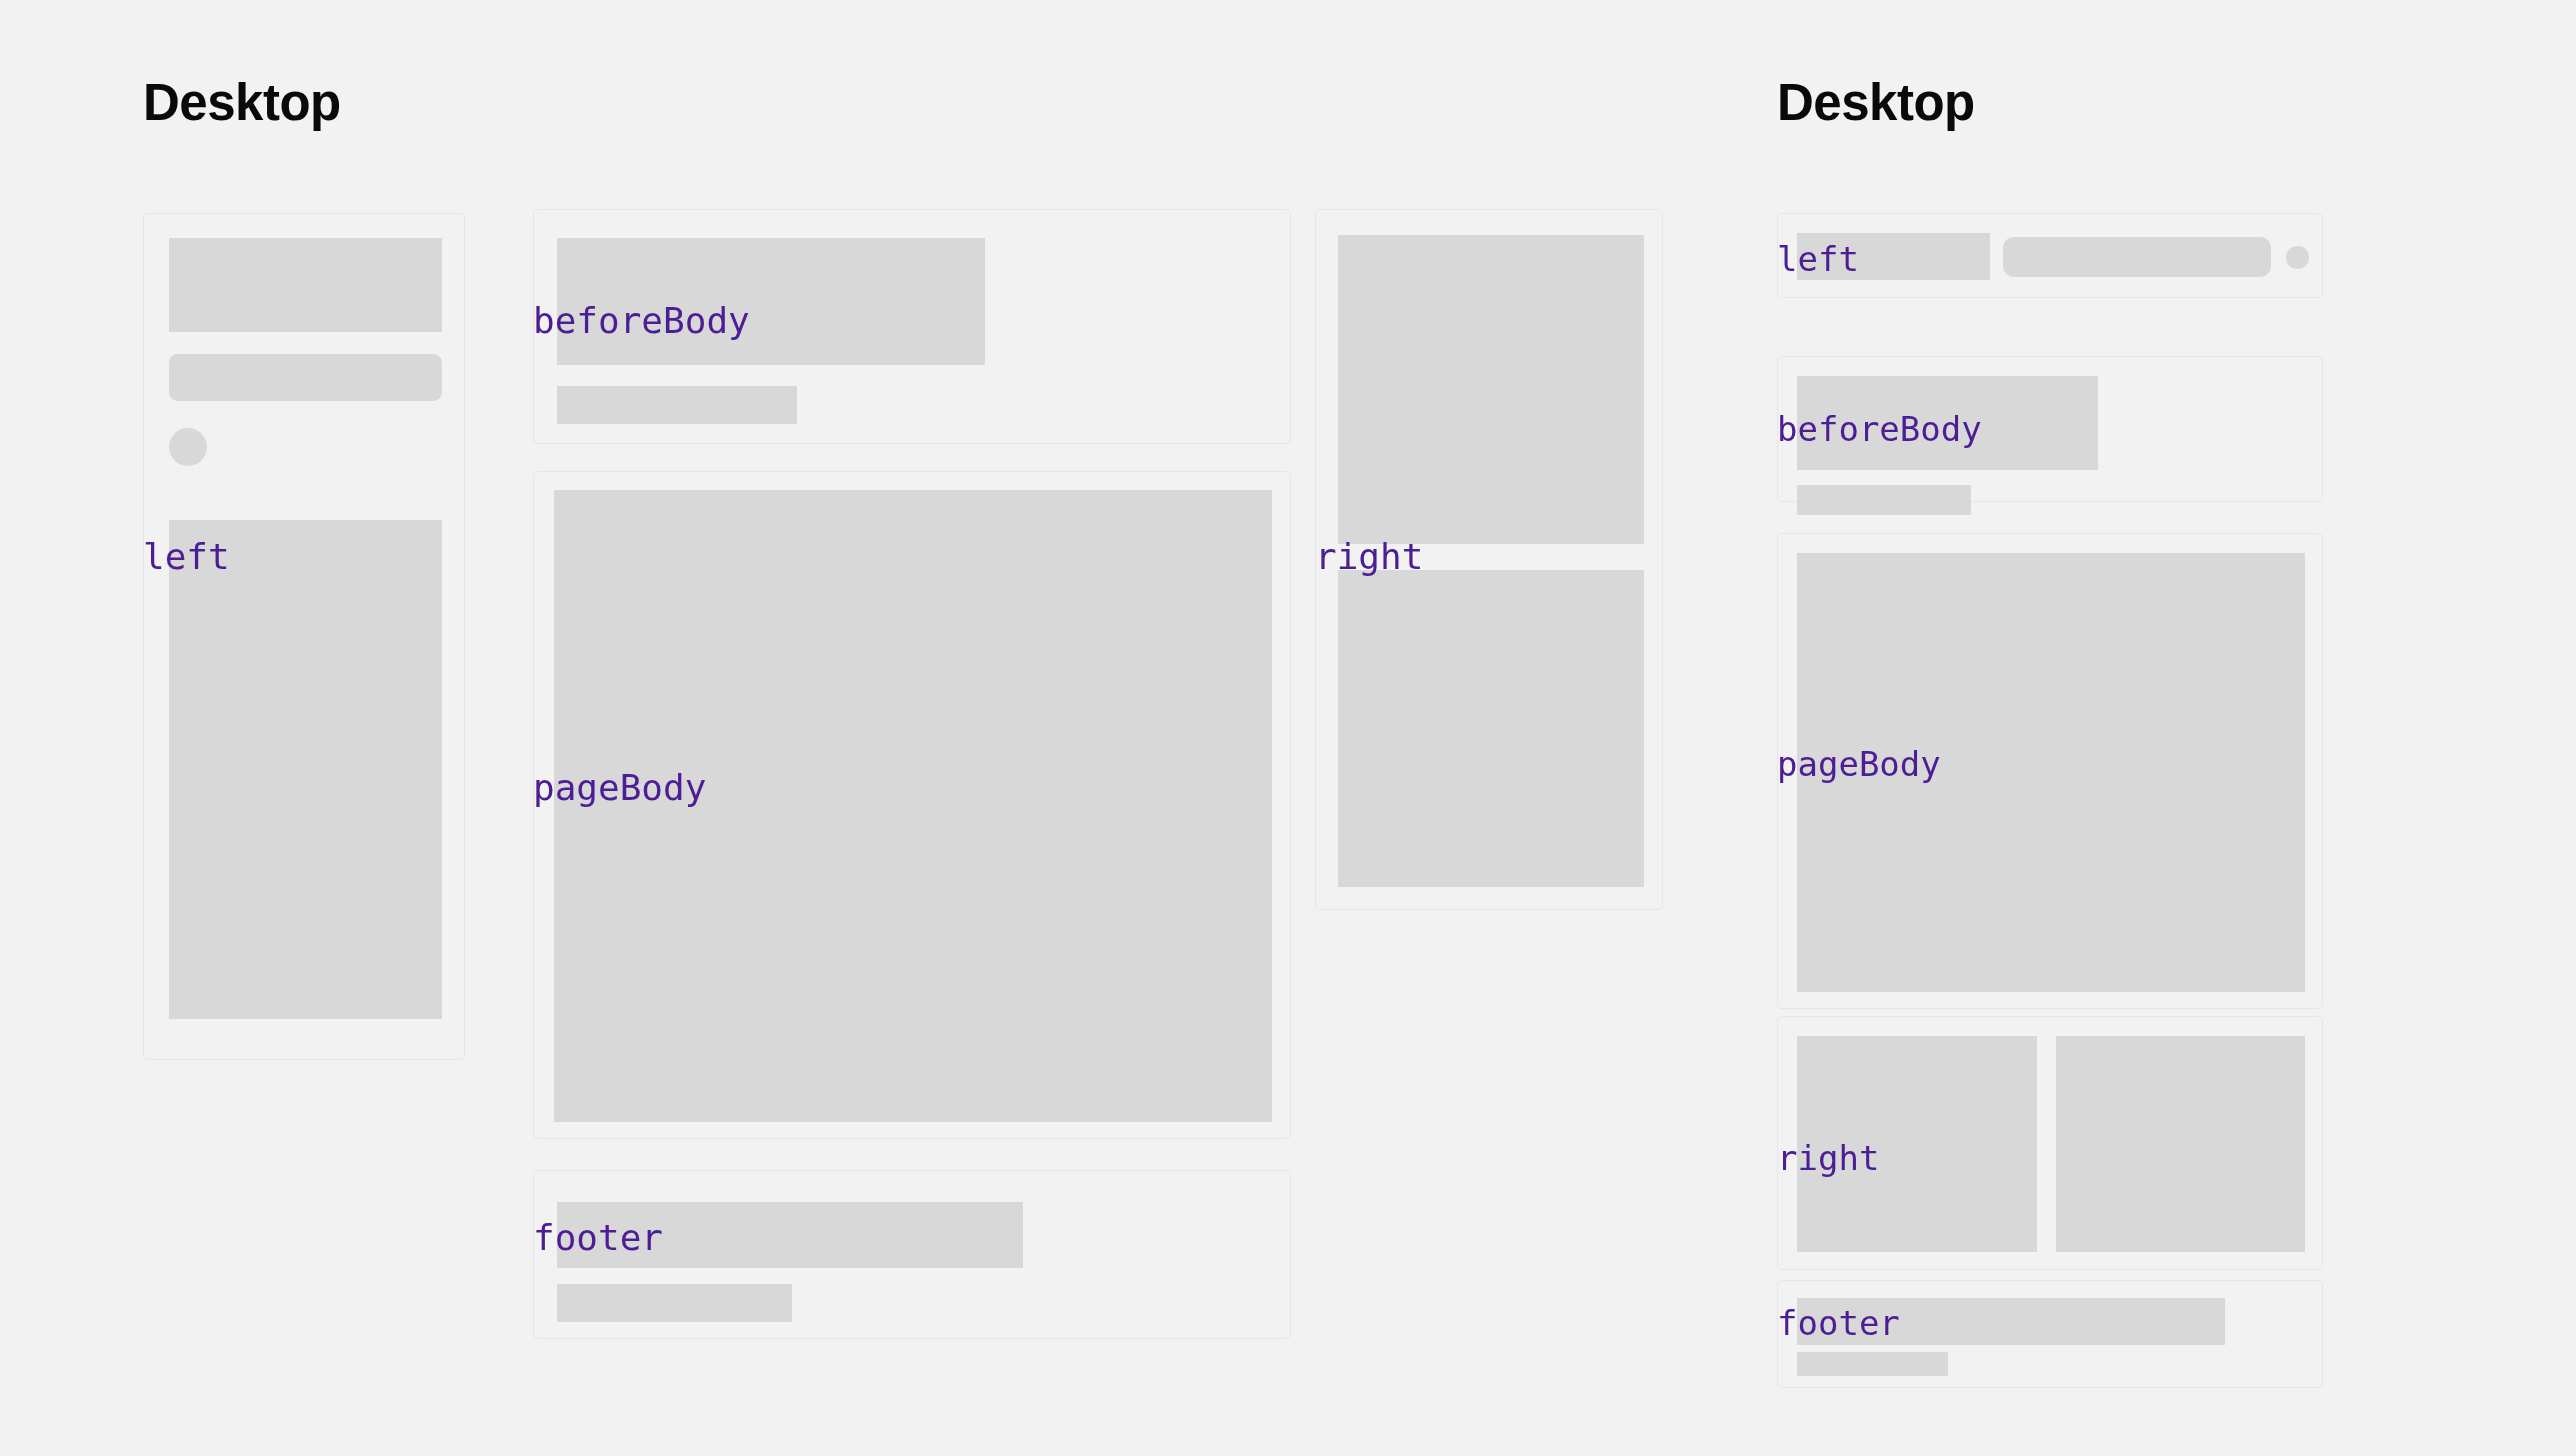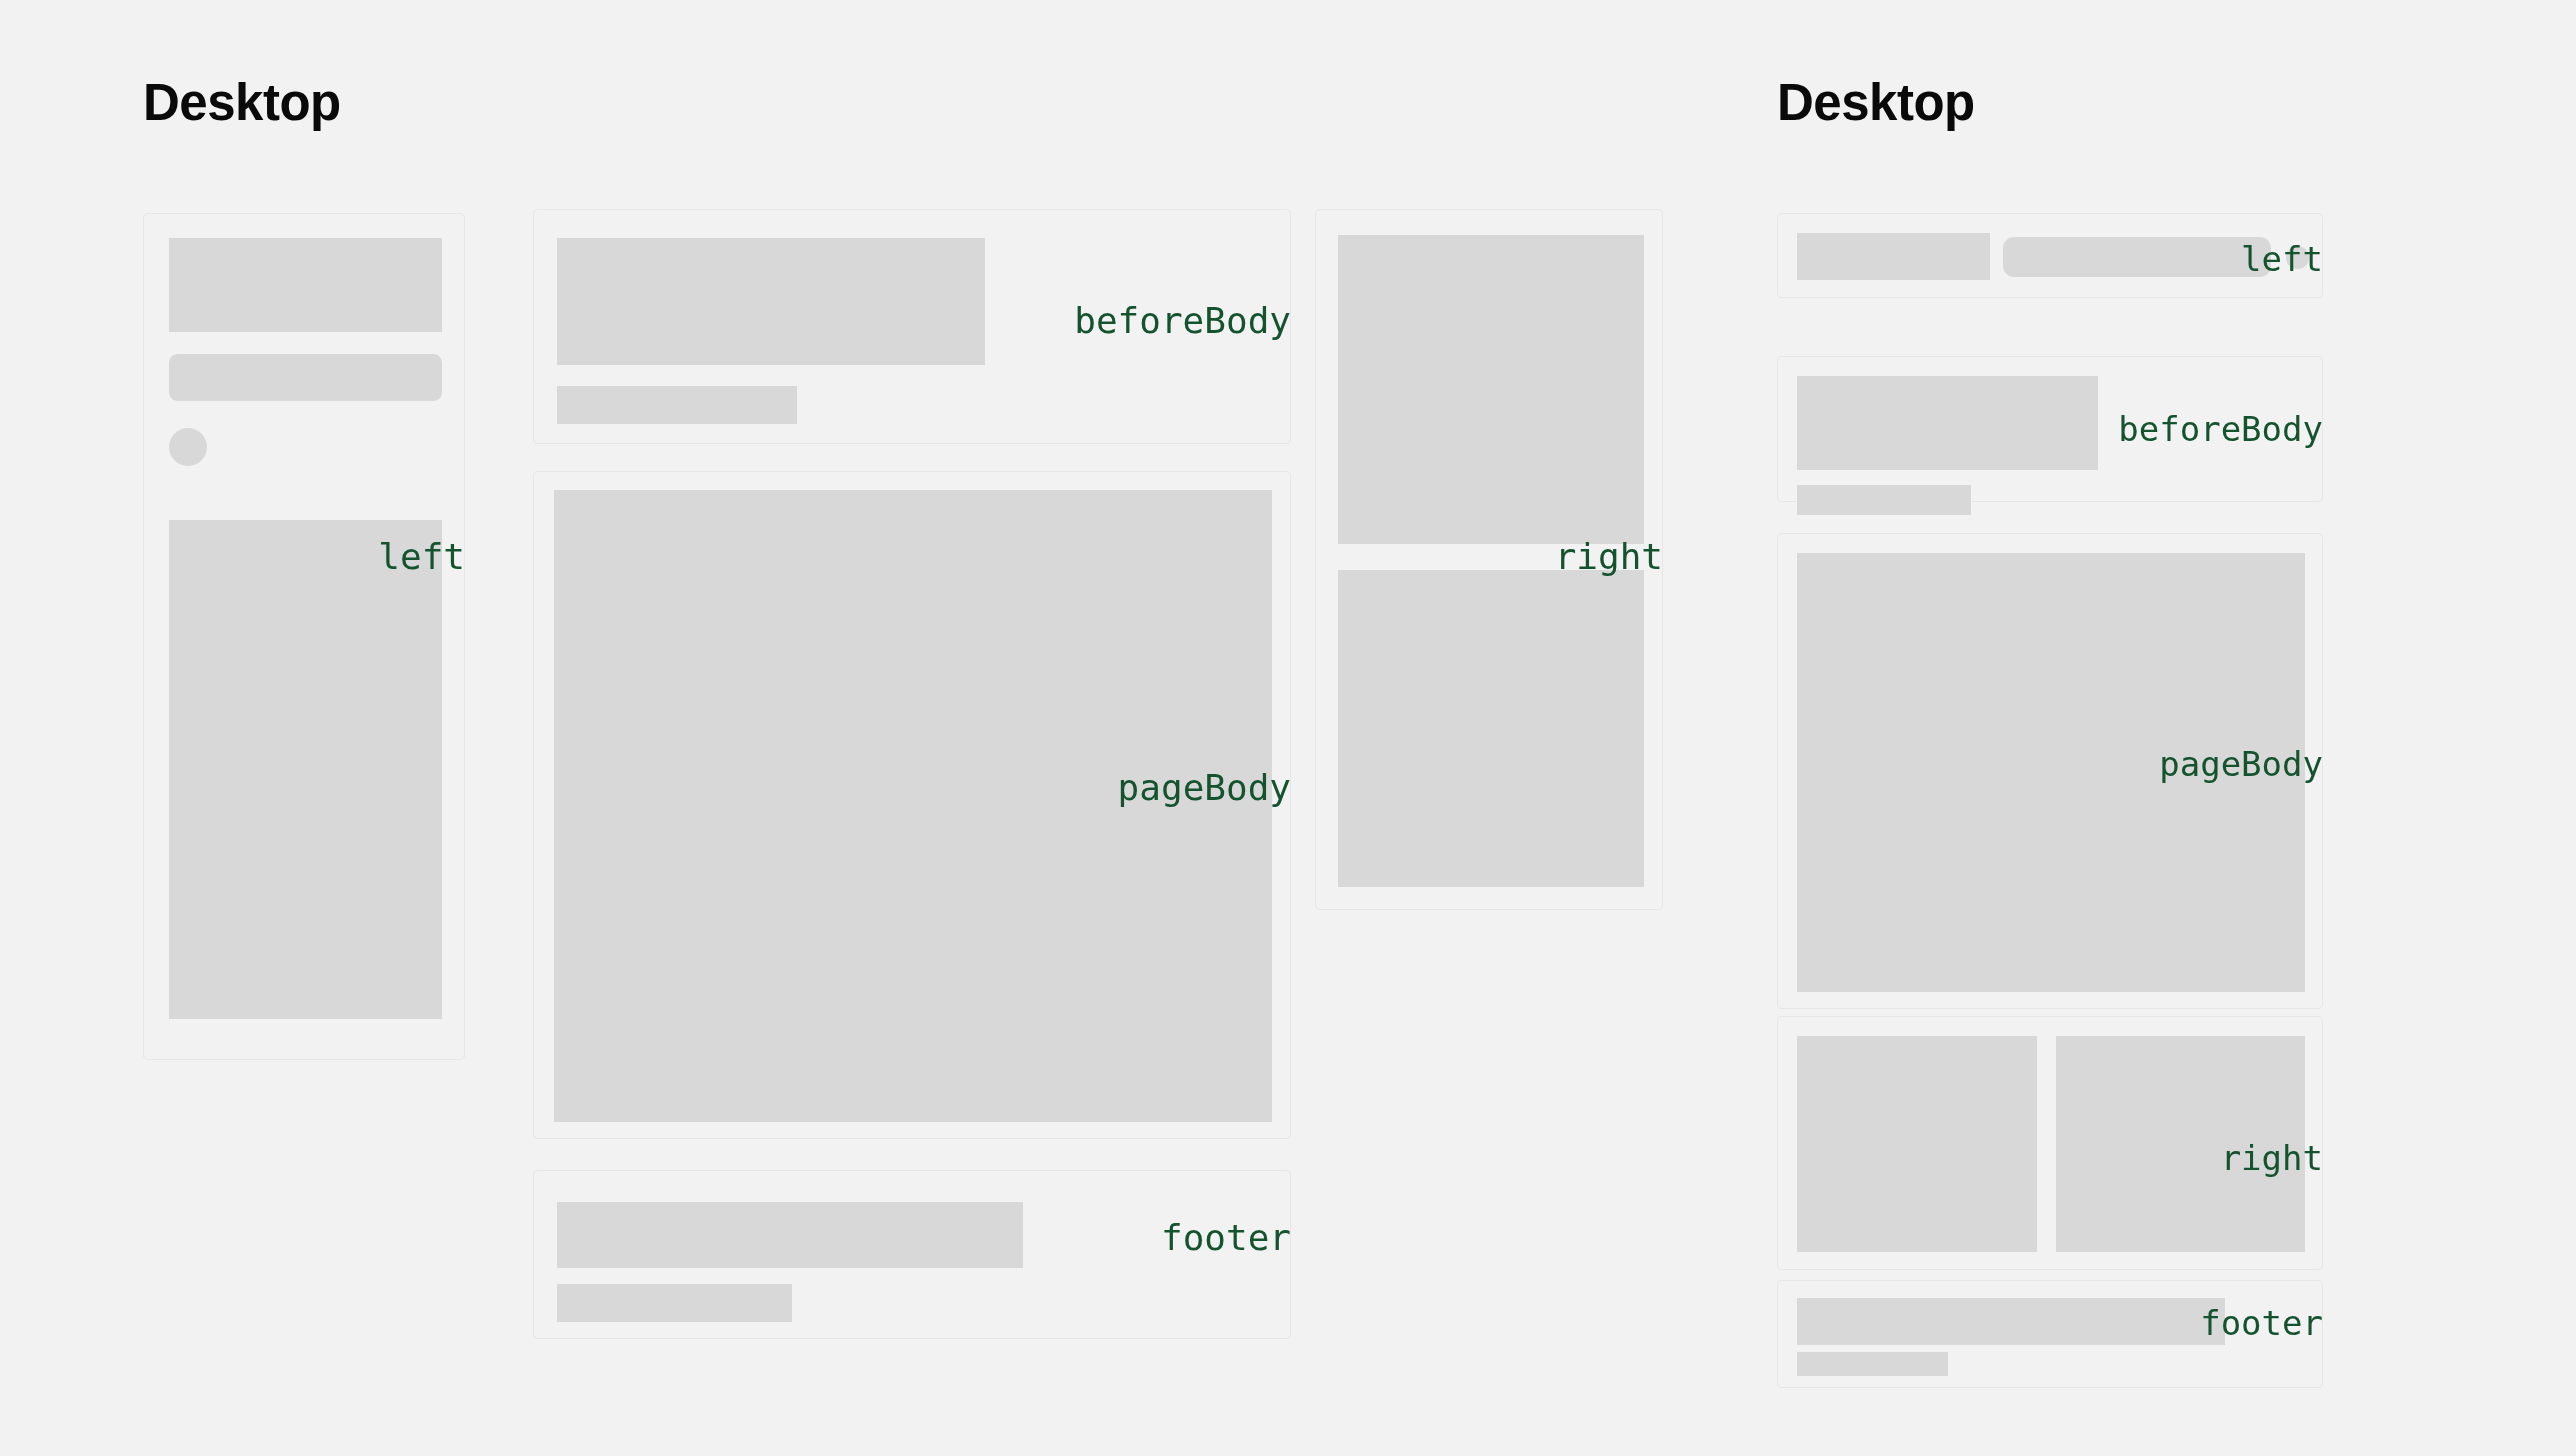--- a/index.html
+++ b/index.html
@@ -50,23 +50,23 @@
   .ph.round { border-radius: 8.5px; }
   .ph.pill  { border-radius: 11.3px; }
   .ph.circle{ border-radius: 50%; }
 
   
   .slot-label {
     position: absolute;
     font-family: "DejaVu Sans Mono", "Liberation Mono", monospace;
     font-size: 36px;
     line-height: 1;
-    color: #14532d;
+    color: #4c1d95;
     white-space: nowrap;
-    text-align: right;
+    text-align: left;
     pointer-events: none;
   }
   .slot-label.sm { font-size: 34px; }
 
   
 
   
   #dk-left-panel { left: 143px; top: 213px; width: 322px; height: 847px; }
   #dk-left-b1 { left: 24.5px; top: 23.5px;  width: 273px; height: 94px; }
   #dk-left-b2 { left: 24.5px; top: 140px; width: 273px; height: 47px;  }

